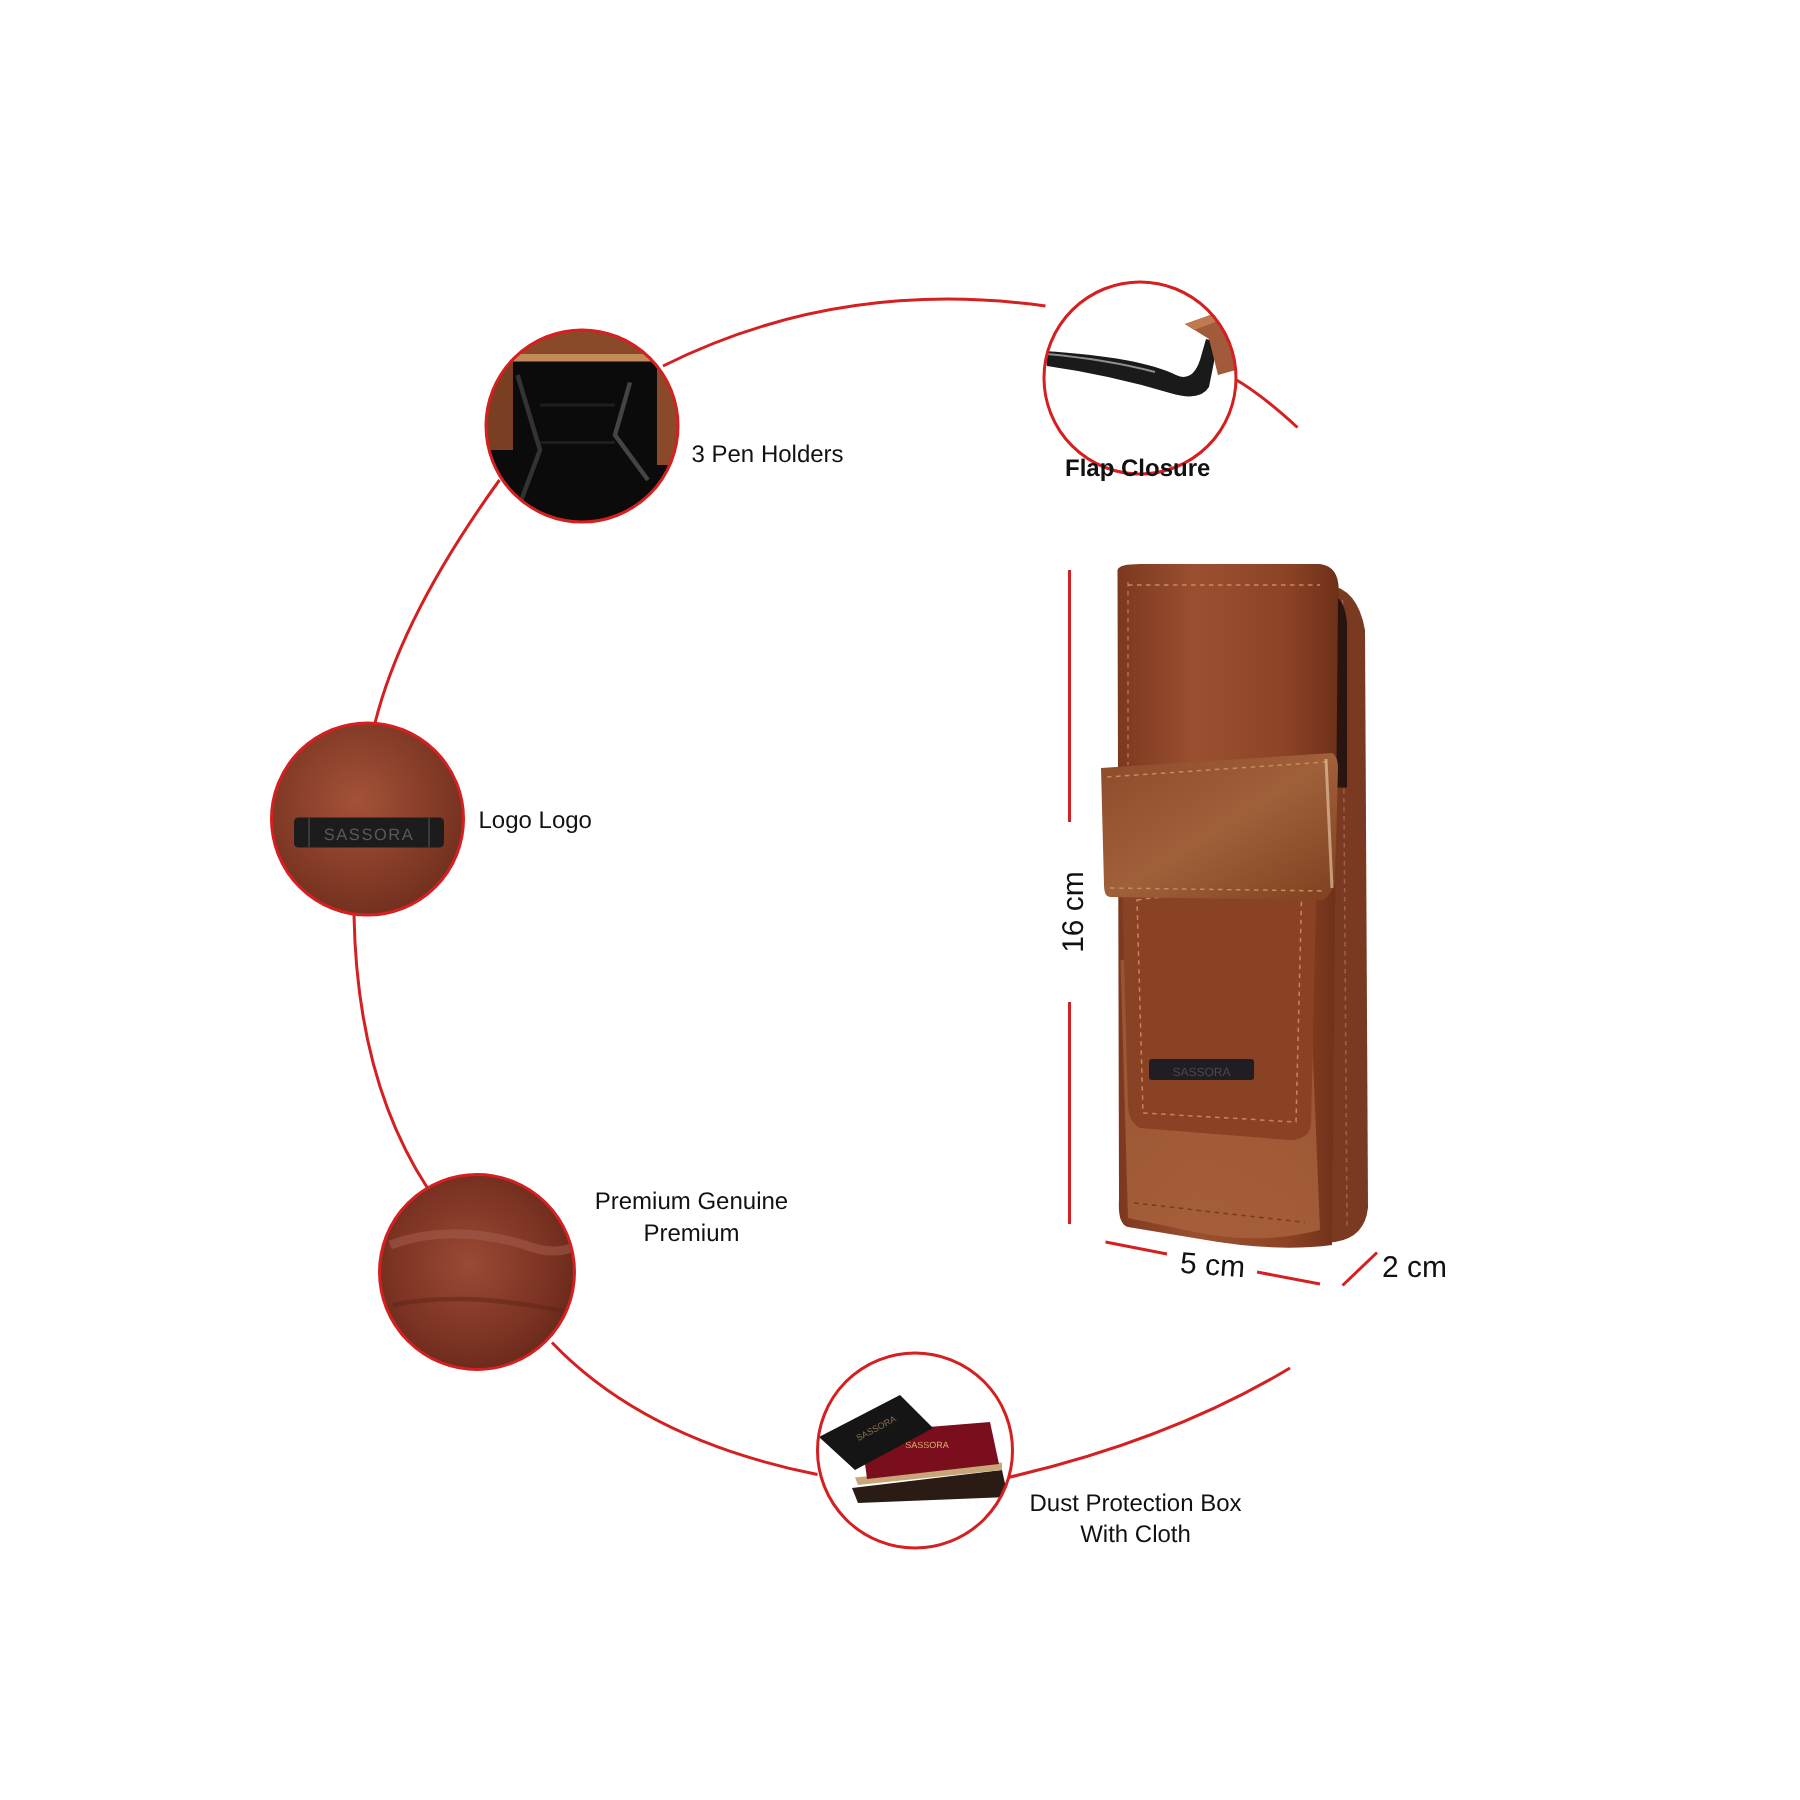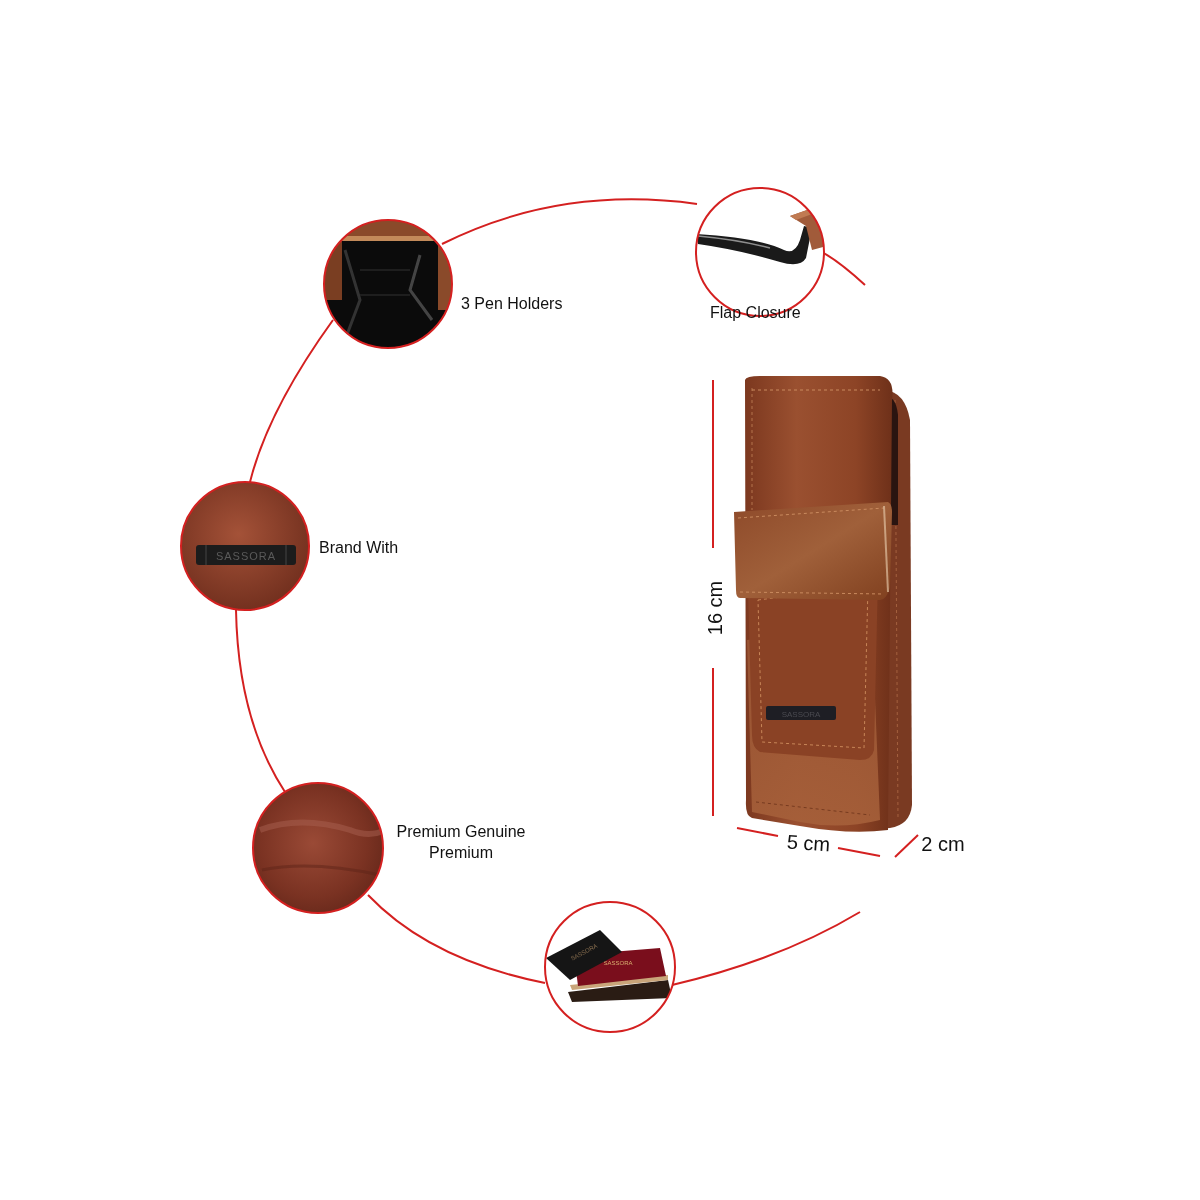--- a/index.html
+++ b/index.html
@@ -164,22 +164,26 @@
     </g>
     <g>
       <line x1="895" y1="857" x2="918" y2="835" stroke="#d42020" stroke-width="2"></line>
       <text x="943" y="851" font-size="20" fill="#111" text-anchor="middle">2 cm</text>
     </g>
   </svg>
 
   
   <div class="label" style="left:461px; top:293px;">3 Pen Holders</div>
 
-  <div class="label" style="left:710px; top:302px;">Flap Closure</div>
+  <div class="label" style="left:710px; top:302px;font-weight:bold;">Flap Closure</div>
 
-  <div class="label" style="left:319px; top:537px;">Brand With</div>
+  <div class="label" style="left:319px; top:537px;">Logo Logo</div>
 
-  <div class="label" style="left:386px; top:821px; width:150px;">
+  <div class="label" style="left:386px; top:791px; width:150px;">
     <div>Premium Genuine</div>
     <div>Premium</div>
   </div>
 
+  <div class="label" style="left:674px; top:992px; width:166px;">
+    <div>Dust Protection Box</div>
+    <div>With Cloth</div>
+  </div>
 </div>
 
 </body></html>

